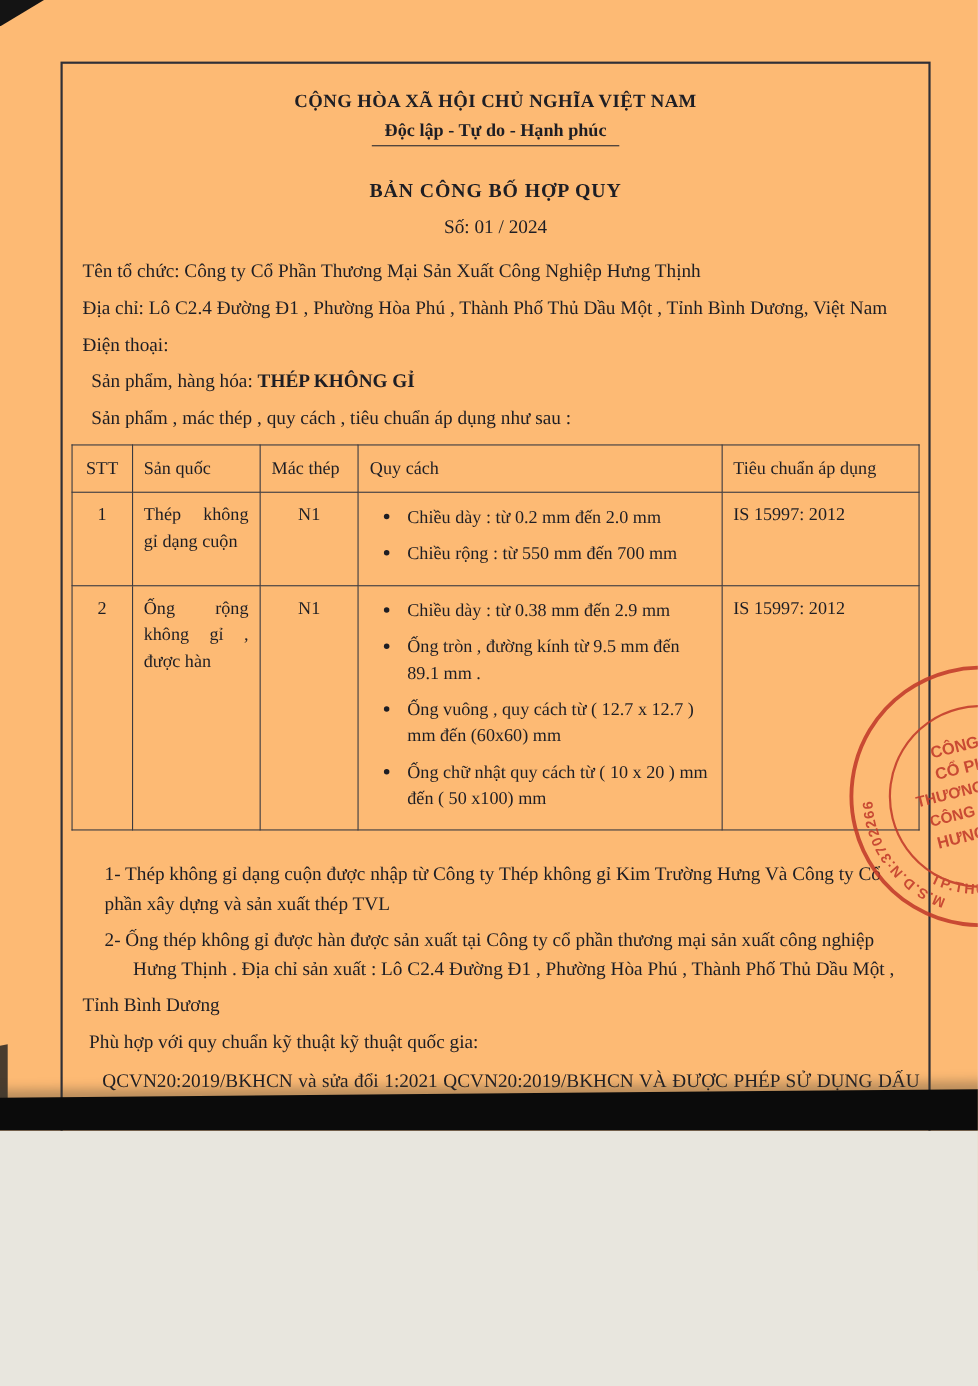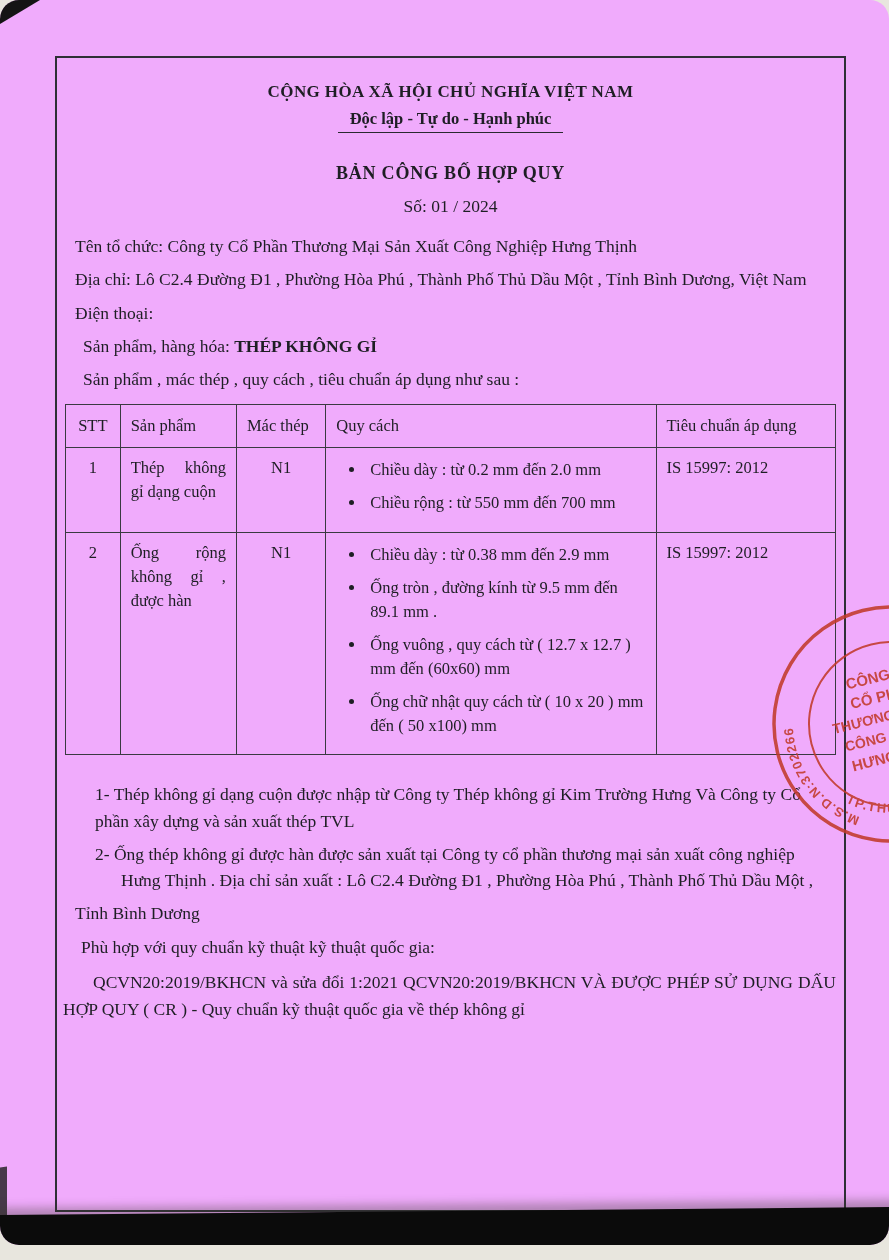--- a/index.html
+++ b/index.html
@@ -1,26 +1,25 @@
 <!DOCTYPE html>
 <html><head>
 <meta charset="utf-8">
 <style>
   * { box-sizing: border-box; margin: 0; padding: 0; }
   html, body { background: #e8e6de; }
   .page {
     position: relative;
     width: 889px;
-    height: 1245px;
+    height: 1028px;
     margin: 0 auto;
-    background: #f0abfc;
+    background: #fdba74;
     overflow: hidden;
     font-family: "Liberation Serif", "DejaVu Serif", serif;
     color: #1e1e24;
-    border-radius: 19px;
   }
 
   
   .scan-corner-tl {
     position: absolute; top: 0; left: 0;
     width: 40px; height: 24px;
     background: #141414;
     clip-path: polygon(0 0, 100% 0, 0 100%);
   }
   .scan-bottom {
@@ -147,21 +146,21 @@
         <colgroup>
           <col class="col-stt">
             <col class="col-sp">
             <col class="col-mt">
             <col class="col-qc">
             <col class="col-tc">
         </colgroup>
         <thead>
           <tr>
             <th class="c">STT</th>
-            <th>Sản phẩm</th>
+            <th>Sản quốc</th>
             <th>Mác thép</th>
             <th>Quy cách</th>
             <th>Tiêu chuẩn áp dụng</th>
           </tr>
         </thead>
         <tbody>
           <tr>
             <td class="c">1</td>
             <td class="justify">Thép không gỉ dạng cuộn</td>
             <td class="c">N1</td>

